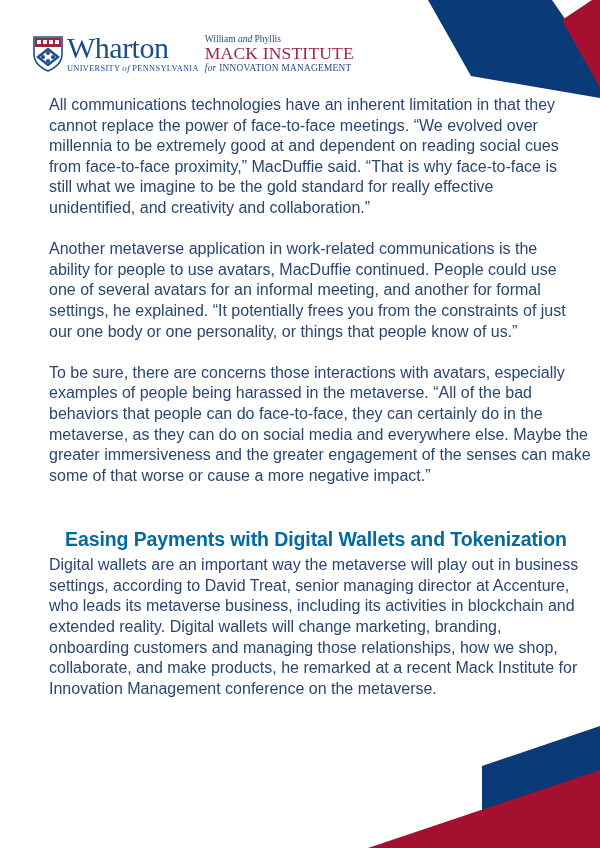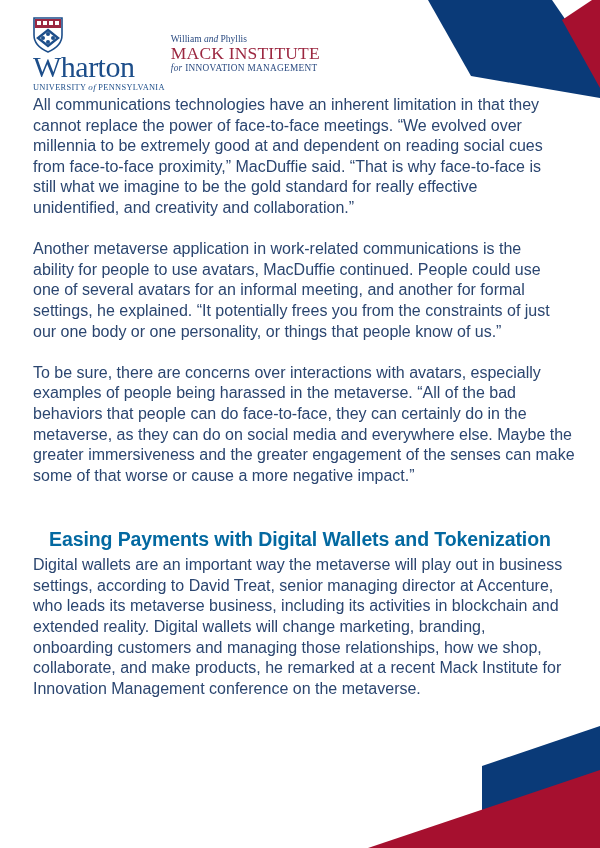--- a/index.html
+++ b/index.html
@@ -24,21 +24,20 @@
     position: absolute;
     left: 33px;
     top: 30px;
     height: 48px;
     display: flex;
     align-items: center;
   }
   .wharton {
     display: flex;
     align-items: flex-start;
-    flex-direction: column;
   }
   .shield {
     width: 30px;
     height: 36px;
     margin-right: 4px;
     margin-top: 2px;
   }
   .wharton-text {
     display: flex;
     flex-direction: column;
@@ -87,21 +86,21 @@
   .mack-sub {
     font-size: 9.3px;
     line-height: 12px;
     color: #2a4a80;
     letter-spacing: 0.3px;
   }
   .mack-sub .for { font-style: italic; }
 
   .content {
     position: absolute;
-    left: 33px;
+    left: 49px;
     top: 95px;
     width: 545px;
     color: #2b4670;
     font-size: 16px;
     line-height: 20.6px;
   }
   .para {
     margin: 0 0 20.6px 0;
   }
   .line {
@@ -167,21 +166,21 @@
     <span class="line">unidentified, and creativity and collaboration.”</span>
   </p>
   <p class="para">
     <span class="line">Another metaverse application in work-related communications is the</span>
     <span class="line">ability for people to use avatars, MacDuffie continued. People could use</span>
     <span class="line">one of several avatars for an informal meeting, and another for formal</span>
     <span class="line">settings, he explained. “It potentially frees you from the constraints of just</span>
     <span class="line">our one body or one personality, or things that people know of us.”</span>
   </p>
   <p class="para">
-    <span class="line">To be sure, there are concerns over interactions with avatars, especially</span>
+    <span class="line">To be sure, there are concerns those interactions with avatars, especially</span>
     <span class="line">examples of people being harassed in the metaverse. “All of the bad</span>
     <span class="line">behaviors that people can do face-to-face, they can certainly do in the</span>
     <span class="line">metaverse, as they can do on social media and everywhere else. Maybe the</span>
     <span class="line">greater immersiveness and the greater engagement of the senses can make</span>
     <span class="line">some of that worse or cause a more negative impact.”</span>
   </p>
 
   <h2 class="heading">Easing Payments with Digital Wallets and Tokenization</h2>
 
   <p class="para">

